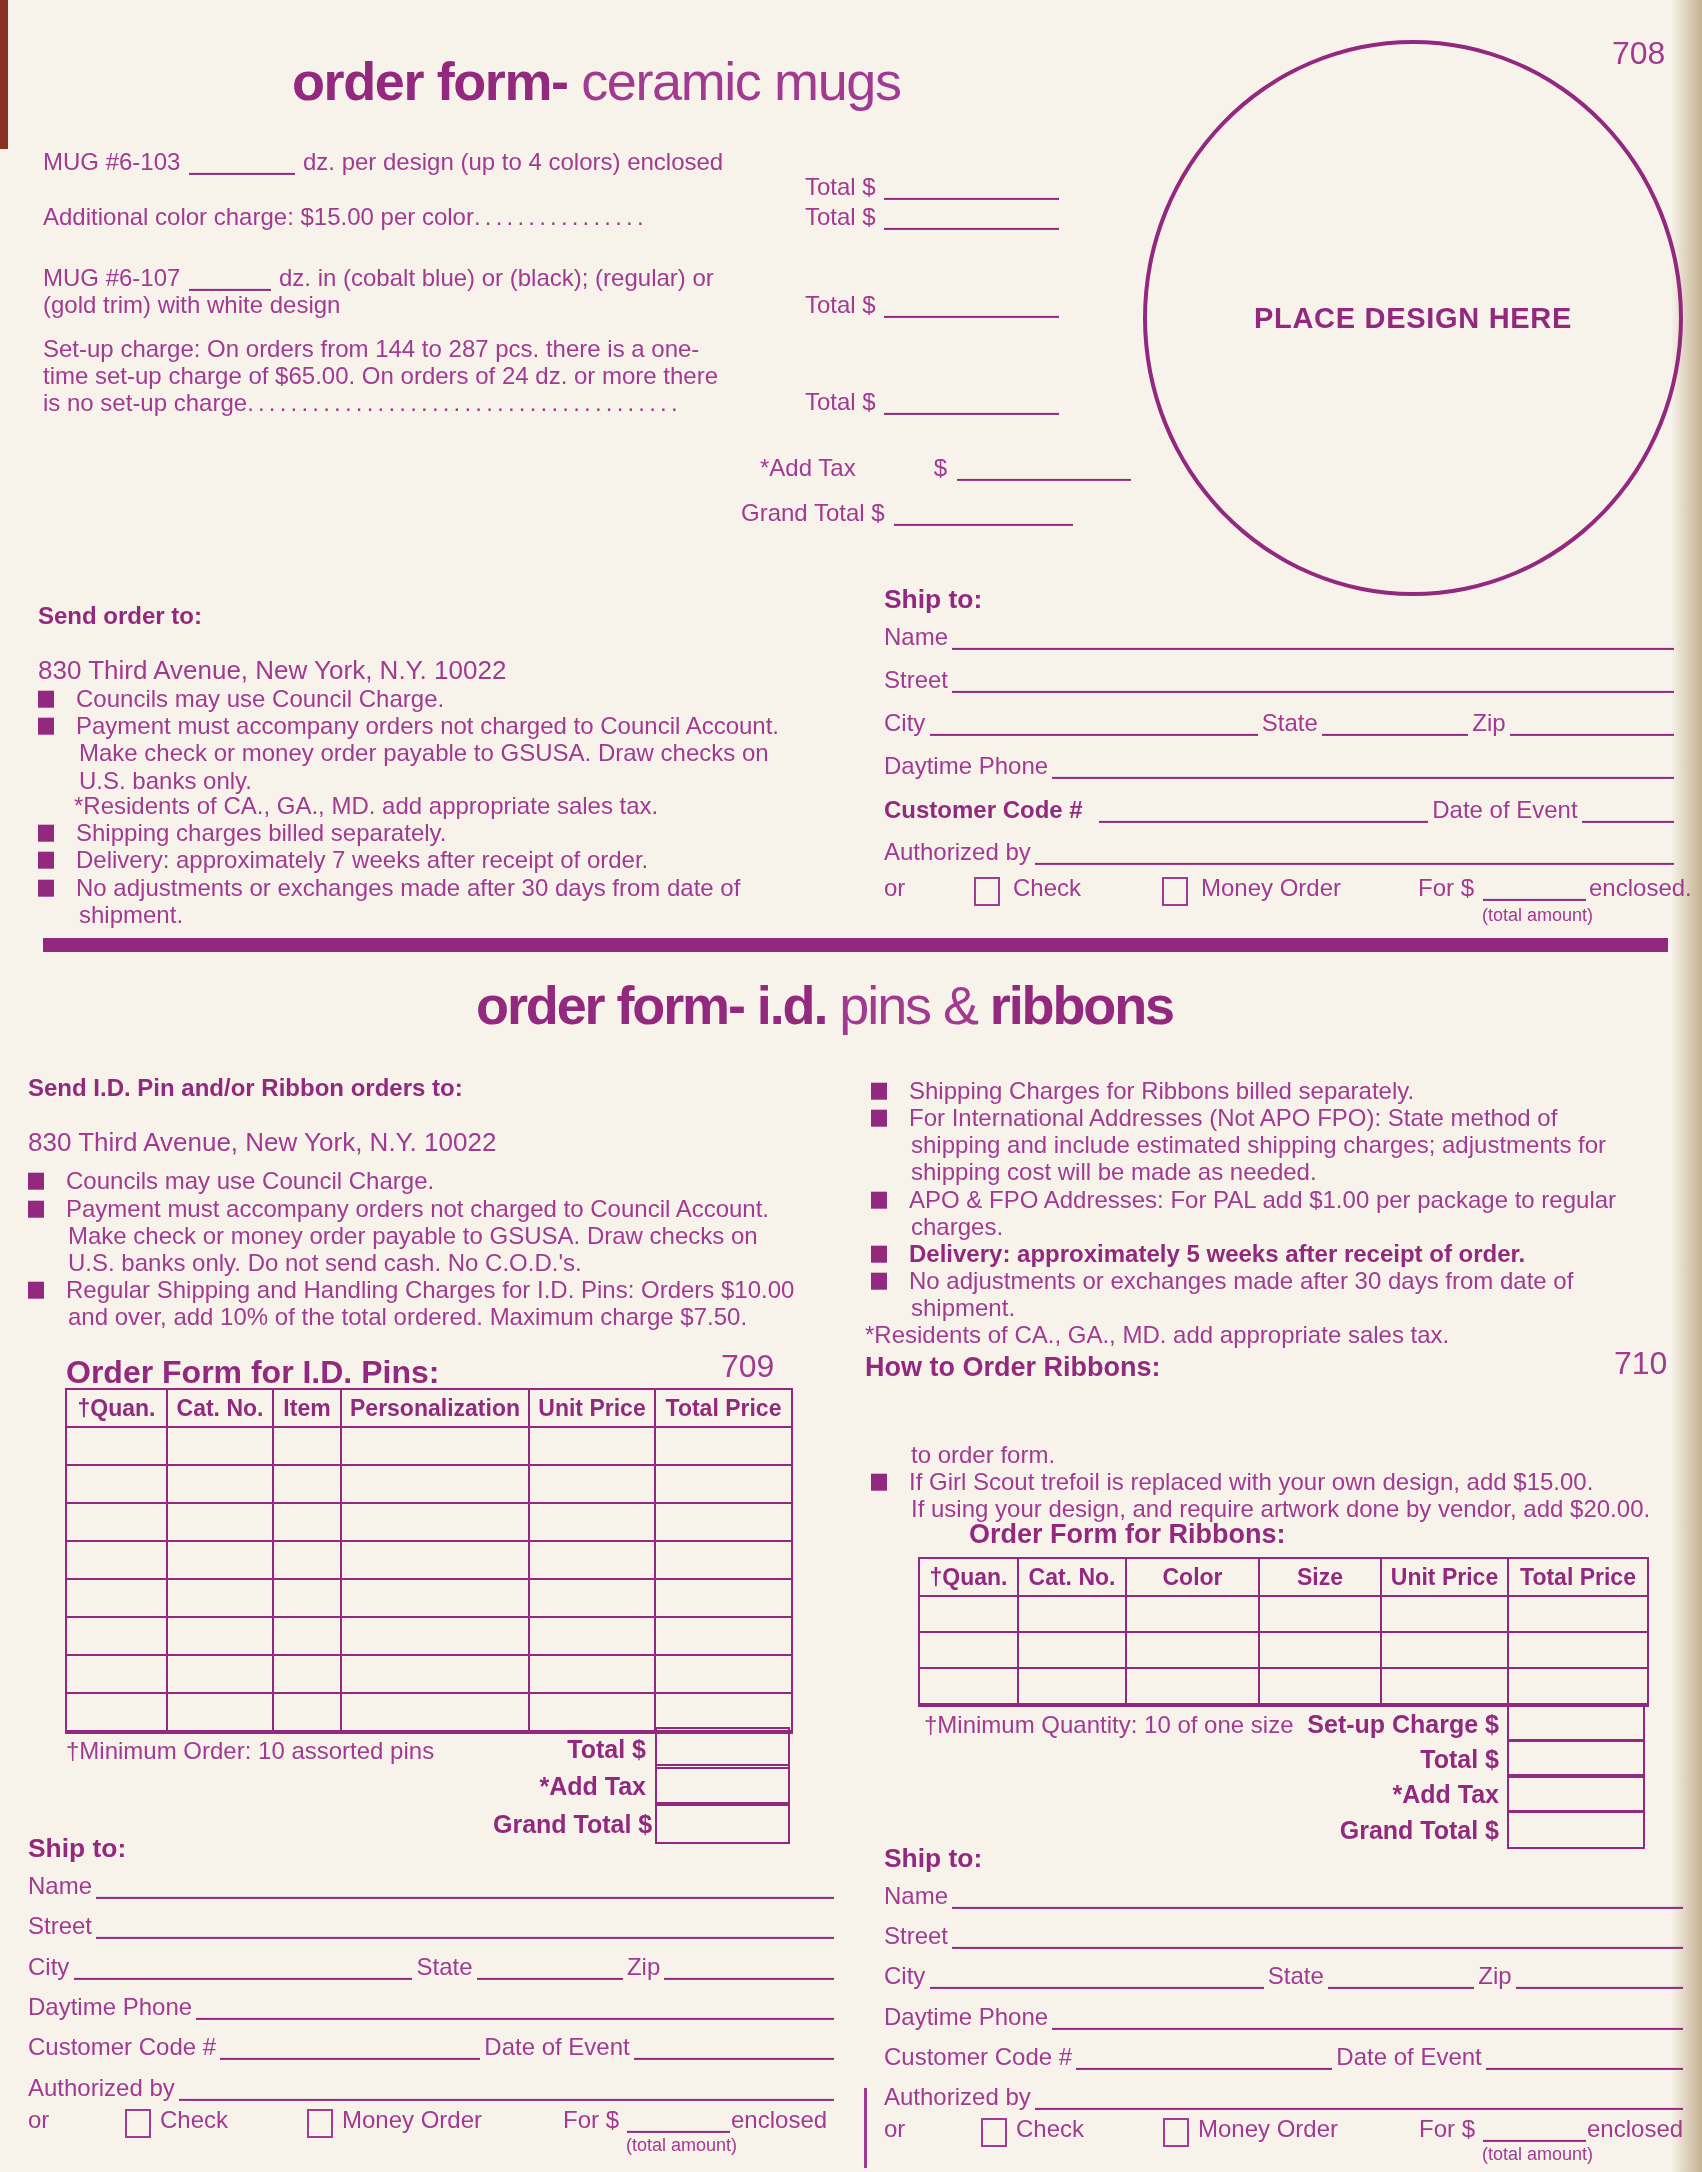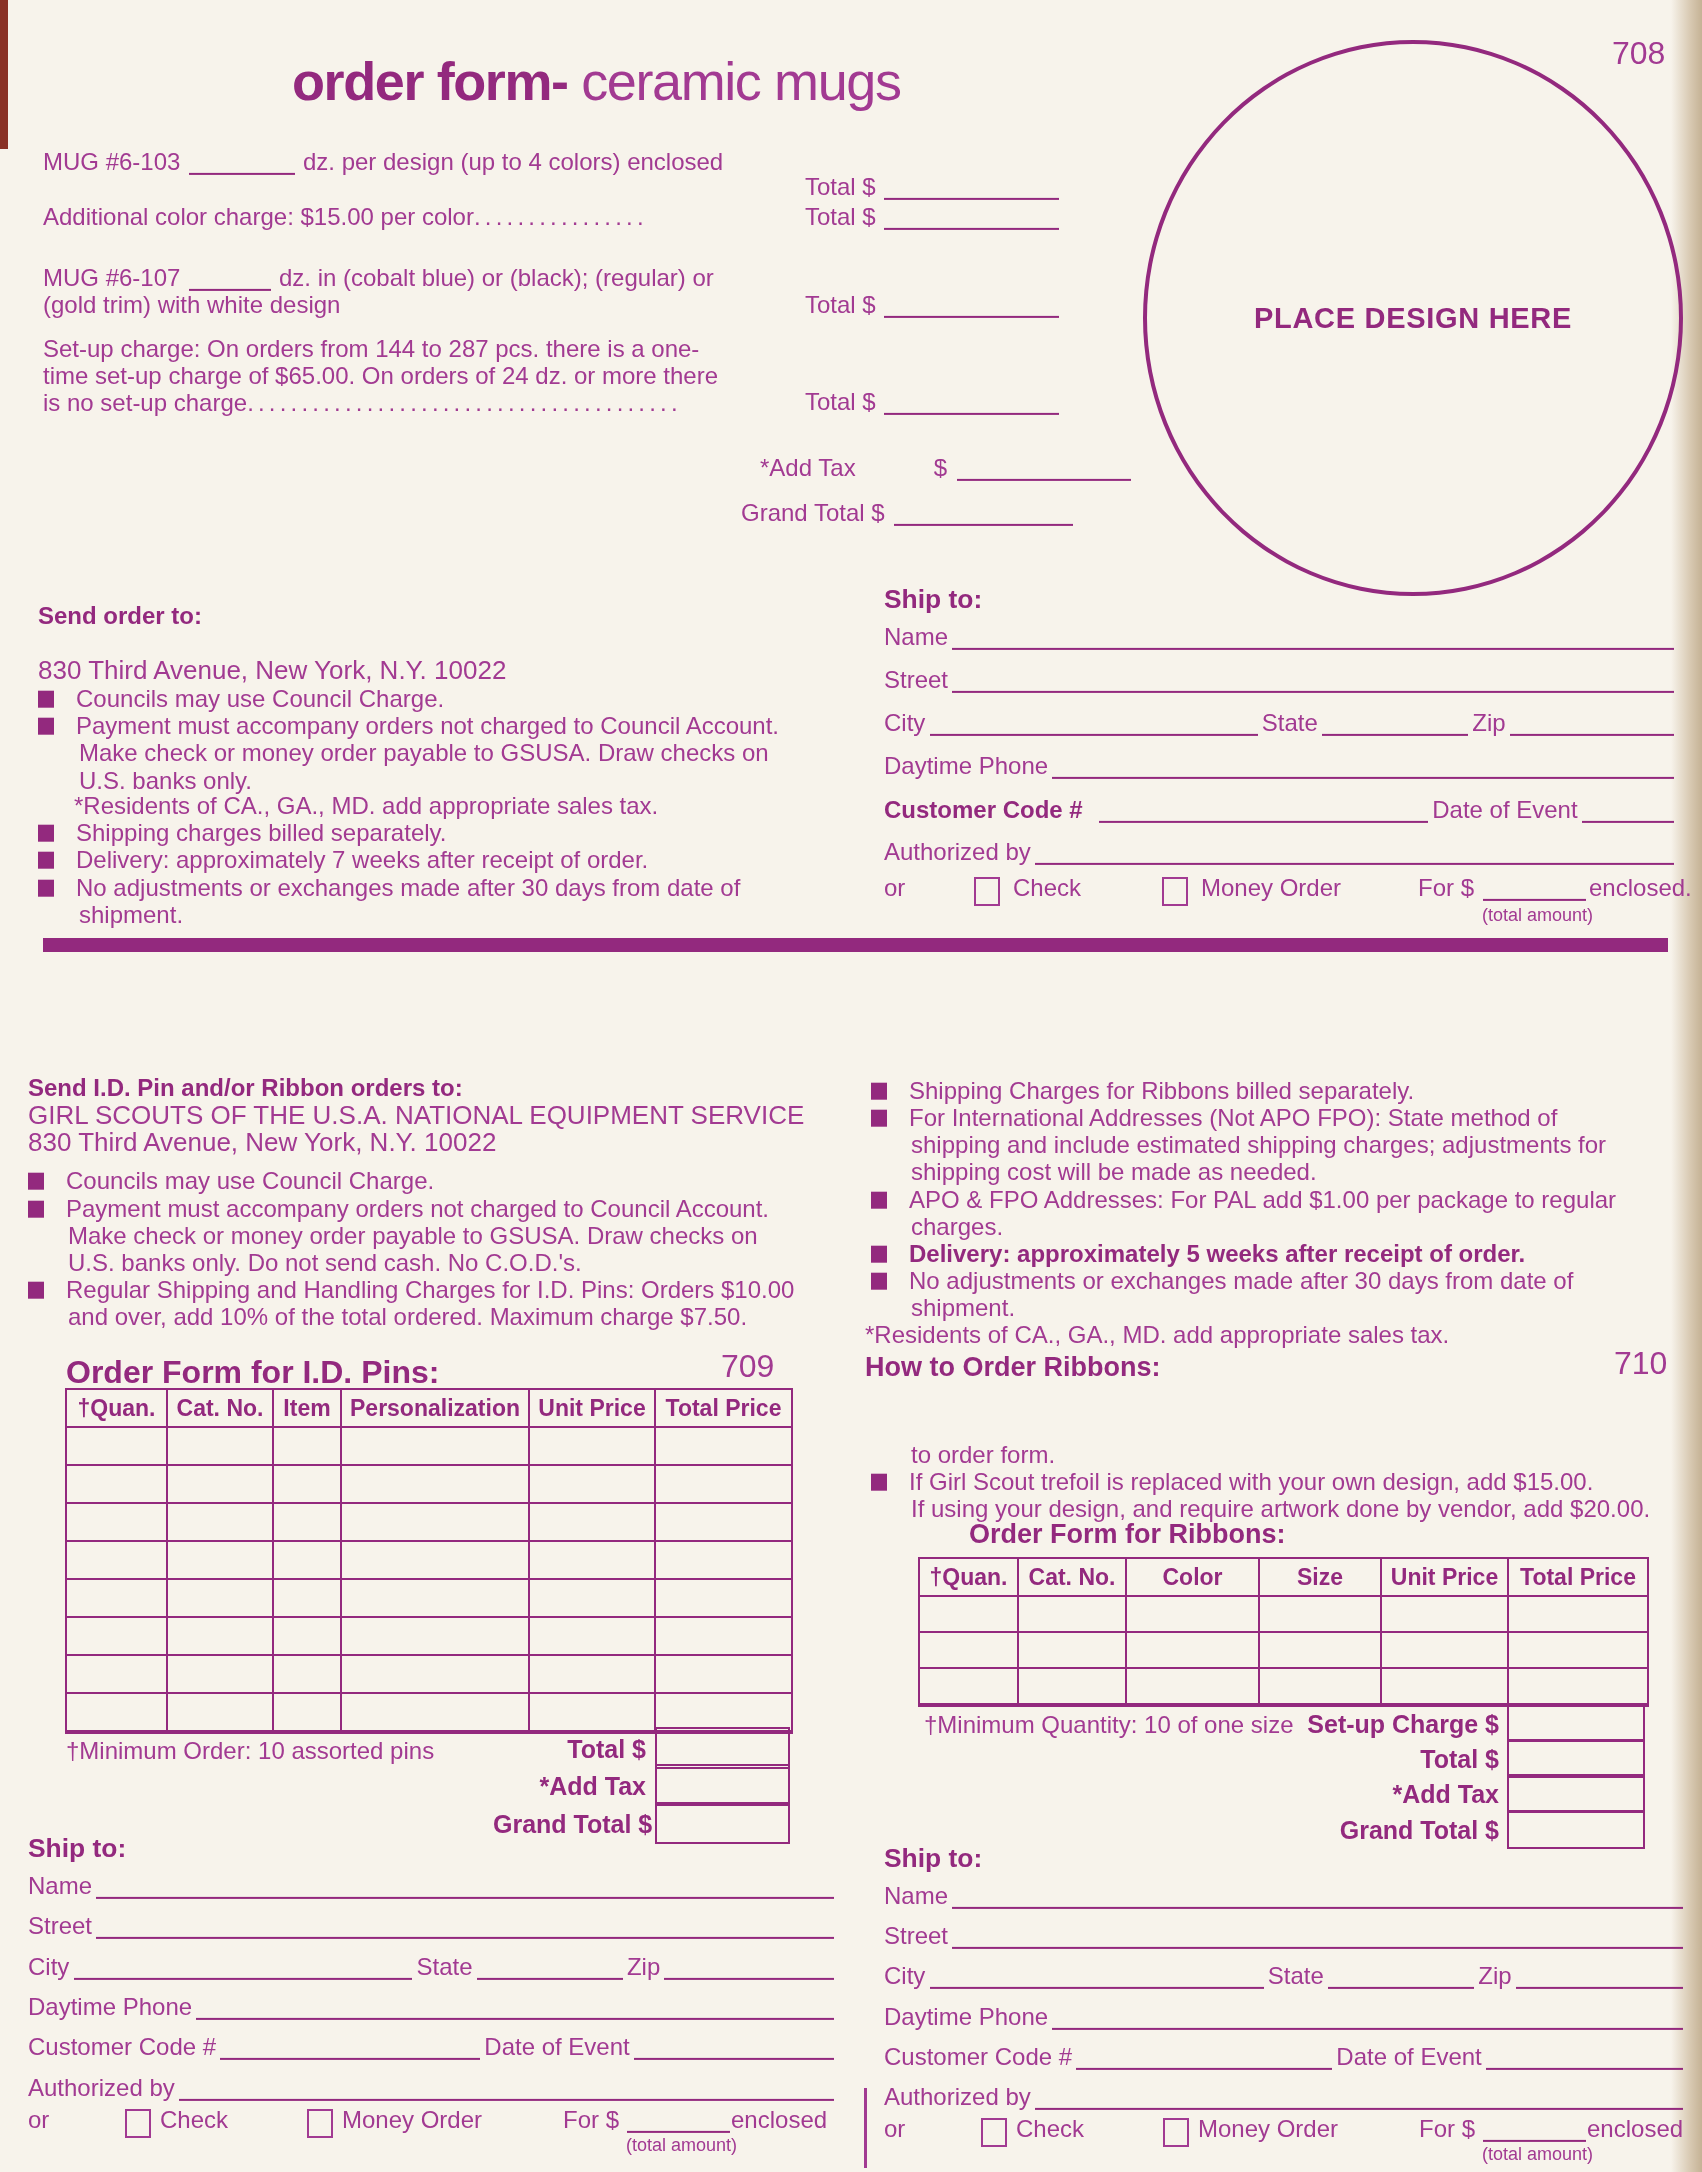--- a/index.html
+++ b/index.html
@@ -124,23 +124,23 @@
     <span class="cb" style="left:278px;top:2.8px"></span>
     <span style="left:317px">Money Order</span>
     <span style="left:534px">For $</span>
     <span class="bl" style="left:599px;width:103px;position:absolute;top:-1.4px"></span>
     <span style="left:705px">enclosed.</span>
     <span class="ta" style="left:591px;width:125px;top:31px">(total amount)</span>
   </div>
 
   <div class="divider"></div>
 
+  <div class="h1" style="left:476px;top:974px;letter-spacing:-2.1px"><span class="tb">order form- i.d.</span><span class="tl"> pins &amp; </span><span class="tb">ribbons</span></div>
 
   <div class="t b" style="left:28px;top:1074px">Send I.D. Pin and/or Ribbon orders to:</div>
-  <div class="t" style="left:28px;top:1101px;font-size:26px">GIRL SCOUTS OF THE U.S.A. NATIONAL EQUIPMENT SERVICE</div>
   <div class="t" style="left:28px;top:1128px;font-size:26px">830 Third Avenue, New York, N.Y. 10022</div>
   <div class="t" style="left:28px;top:1167px"><span class="sq"></span><span>Councils may use Council Charge.</span></div>
   <div class="t" style="left:28px;top:1195px"><span class="sq"></span><span>Payment must accompany orders not charged to Council Account.</span></div>
   <div class="t" style="left:68px;top:1222px">Make check or money order payable to GSUSA. Draw checks on</div>
   <div class="t" style="left:68px;top:1249px">U.S. banks only. Do not send cash. No C.O.D.'s.</div>
   <div class="t" style="left:28px;top:1276px"><span class="sq"></span><span>Regular Shipping and Handling Charges for I.D. Pins: Orders $10.00</span></div>
   <div class="t" style="left:68px;top:1303px">and over, add 10% of the total ordered. Maximum charge $7.50.</div>
 
   <div class="t b" style="left:66px;top:1354px;font-size:32px">Order Form for I.D. Pins:</div>
   <div class="t big" style="left:721px;top:1348px">709</div>

